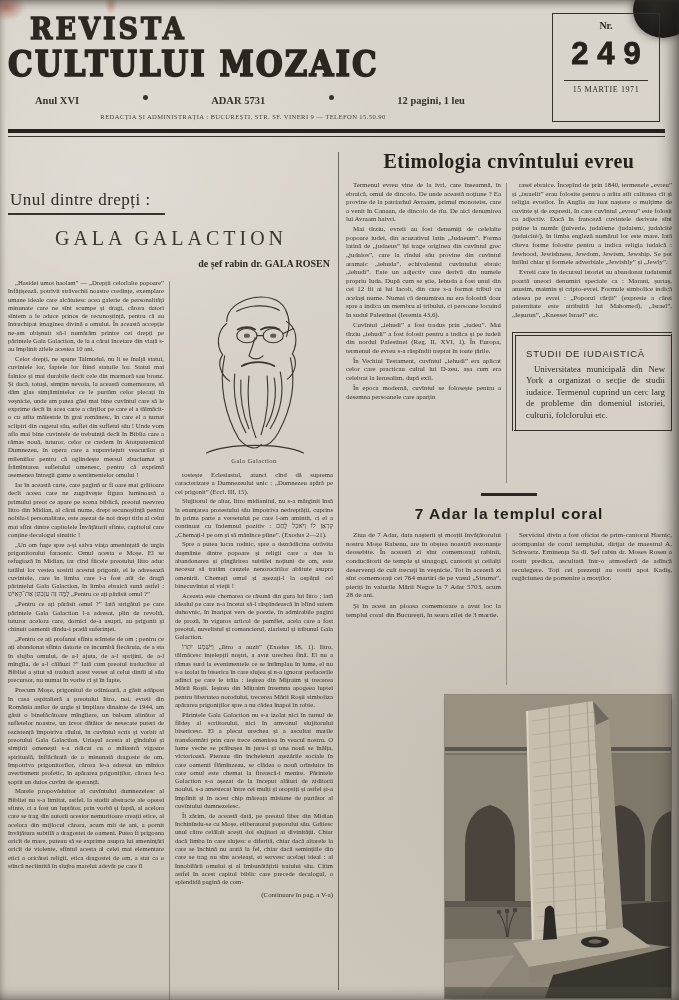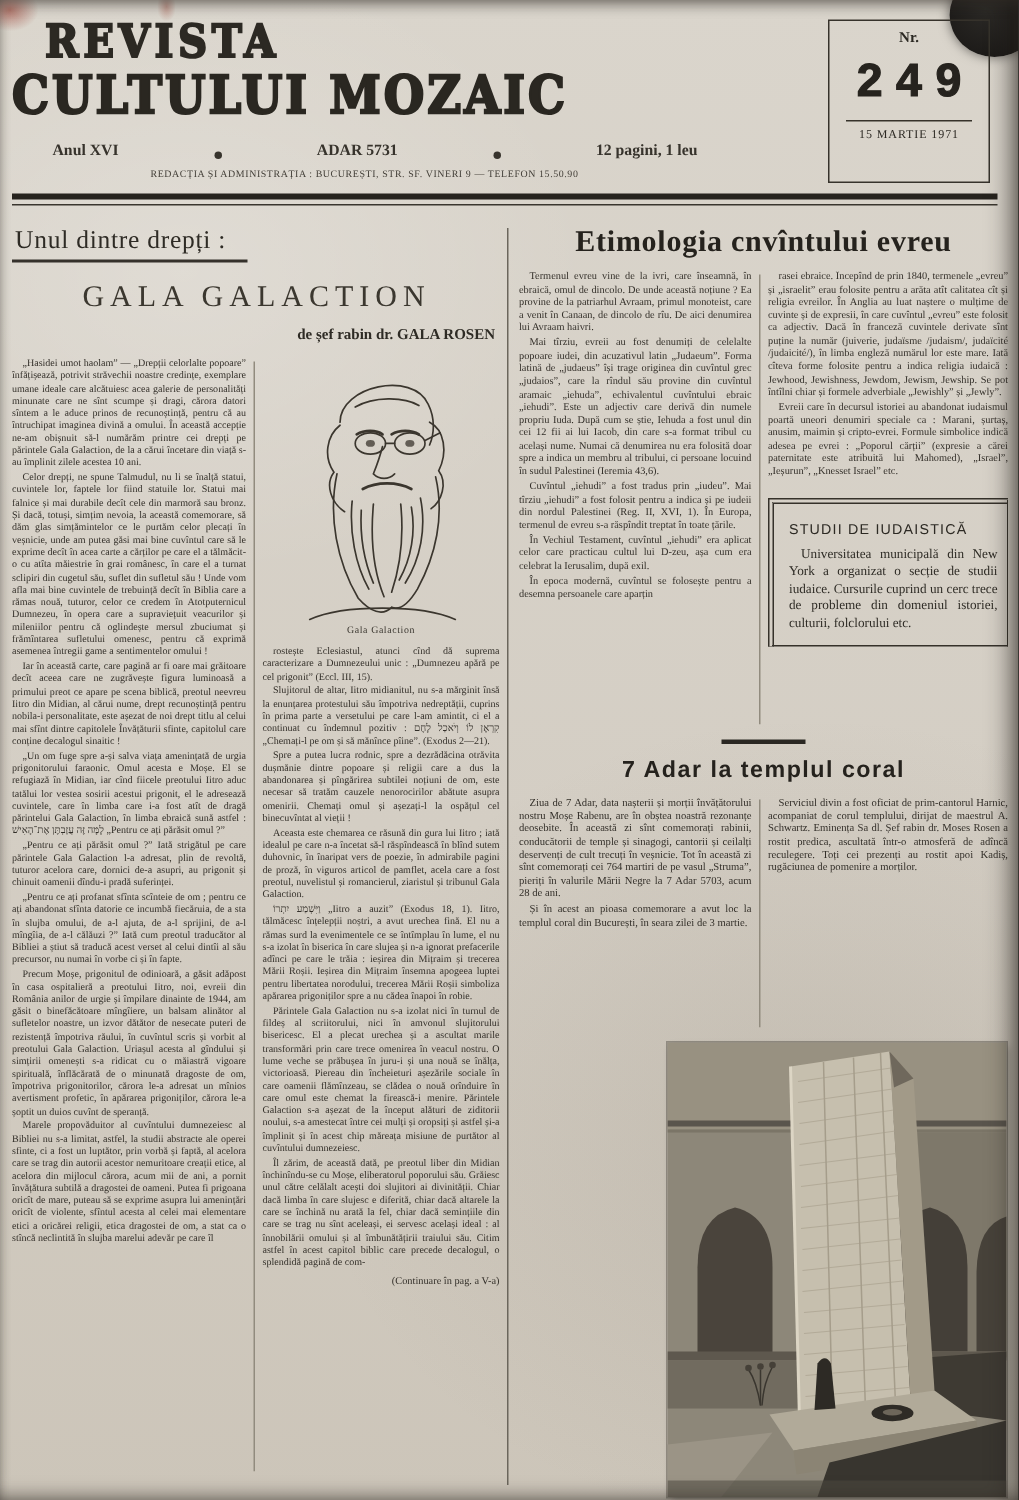--- a/index.html
+++ b/index.html
@@ -34,42 +34,42 @@
 
   
   .mast-title1{position:absolute;left:30px;top:11px;
     font-family:"DejaVu Serif",serif;font-weight:bold;font-size:27px;letter-spacing:3px;
     color:#2c2923;-webkit-text-stroke:1.3px #2c2923;
     transform:scaleY(1.12);transform-origin:left top;white-space:nowrap;}
   .mast-title2{position:absolute;left:8px;top:44px;
     font-family:"DejaVu Serif",serif;font-weight:bold;font-size:31px;letter-spacing:2px;
     color:#2a2721;-webkit-text-stroke:1.5px #2a2721;
     transform:scaleY(1.12);transform-origin:left top;white-space:nowrap;}
-  .info-line{position:absolute;left:35px;top:95px;width:430px;display:flex;align-items:flex-end;
+  .info-line{position:absolute;left:35px;top:95px;width:430px;display:flex;align-items:flex-start;
     justify-content:space-between;font-weight:bold;font-size:10.5px;color:#37332c;}
   .bullet{width:5px;height:5px;border-radius:50%;background:#37332c;}
   .address-line{position:absolute;left:8px;top:113px;width:470px;text-align:center;
     font-size:6.6px;letter-spacing:.4px;color:#45413a;}
   .rule-thick{position:absolute;left:8px;top:129px;width:657px;height:4px;background:#26231e;}
   .rule-thin{position:absolute;left:8px;top:136px;width:657px;height:1px;background:#3a362f;}
   .issue-box{position:absolute;left:552px;top:13px;width:106px;height:101px;
     border:1.5px solid #36322b;padding-top:6px;text-align:center;color:#2b2822;}
   .issue-label{font-weight:bold;font-size:10px;}
   .issue-number{font-family:"Liberation Sans",sans-serif;font-weight:bold;font-size:31px;
     letter-spacing:9px;padding-left:9px;margin-top:5px;color:#26231e;text-align:center;-webkit-text-stroke:.8px #26231e;}
   .issue-rule{width:84px;height:1px;background:#36322b;margin:8px auto 4px;}
   .issue-date{font-weight:normal;font-size:8px;letter-spacing:.6px;}
 
   
   .main-divider{position:absolute;left:338px;top:152px;width:1px;height:838px;background:#6b665c;}
   .left-col{position:absolute;left:8px;top:150px;width:326px;}
   .right-col{position:absolute;left:346px;top:150px;width:326px;}
 
   .kicker{display:inline-block;font-size:17px;letter-spacing:.5px;color:#2e2b25;
-    border-bottom:2px solid #35312b;padding:0 14px 3px 2px;}
+    border-bottom:2px solid #35312b;padding:0 14px 3px 2px;margin-top:40px;}
   .gala-title{text-align:center;font-size:20px;letter-spacing:4px;margin-top:12px;color:#3b372f;}
   .byline{text-align:right;font-weight:bold;font-size:10px;margin:8px 4px 0 0;color:#2e2b25;}
   .cols{display:flex;margin-top:10px;height:742px;overflow:hidden;}
   .colA{width:156px;} .colB{width:158px;}
   .subrule{width:1px;background:#918b7e;margin:2px 5px 0;}
   p.body{font-size:6.7px;line-height:1.24;text-align:justify;text-indent:7px;margin:0 0 1.5px;
     color:#332f29;hyphens:auto;}
   .portrait-fig{width:132px;margin:2px auto 0;}
   .portrait-caption{text-align:center;font-size:6.6px;letter-spacing:.4px;margin:2px 0 7px;color:#3a362f;}
   .continuation{text-align:right;font-size:6.9px;margin-top:4px;color:#332f29;}
@@ -204,21 +204,21 @@
           <p class="body2">În epoca modernă, cuvîntul se folosește pentru a desemna persoanele care aparțin</p>
         </div>
       <div class="subrule"></div>
       <div class="ecolB">
         <div>
             <p class="body2">rasei ebraice. Începînd de prin 1840, termenele „evreu” și „israelit” erau folosite pentru a arăta atît calitatea cît și religia evreilor. În Anglia au luat naștere o mulțime de cuvinte și de expresii, în care cuvîntul „evreu” este folosit ca adjectiv. Dacă în franceză cuvintele derivate sînt puține la număr (juiverie, judaïsme /judaism/, judaïcité /judaicité/), în limba engleză numărul lor este mare. Iată cîteva forme folosite pentru a indica religia iudaică : Jewhood, Jewishness, Jewdom, Jewism, Jewship. Se pot întîlni chiar și formele adverbiale „Jewishly” și „Jewly”.</p>
             <p class="body2">Evreii care în decursul istoriei au abandonat iudaismul poartă uneori denumiri speciale ca : Marani, șurtaș, anusim, maimin și cripto-evrei. Formule simbolice indică adesea pe evrei : „Poporul cărții” (expresie a cărei paternitate este atribuită lui Mahomed), „Israel”, „Ieșurun”, „Knesset Israel” etc.</p>
           </div>
         <div class="studies-box">
           <div class="studies-title">STUDII DE IUDAISTICĂ</div>
-          <div class="studies-body">Universitatea municipală din New York a organizat o secție de studii iudaice. Cursurile cuprind un cerc trece de probleme din domeniul istoriei, culturii, folclorului etc.</div>
+          <div class="studies-body">Universitatea municipală din New York a organizat o secție de studii iudaice. Termenul cuprind un cerc larg de probleme din domeniul istoriei, culturii, folclorului etc.</div>
         </div>
       </div>
     </div>
 
     <div class="divider-bar"></div>
     <div class="adar-title">7 Adar la templul coral</div>
     <div class="adar-cols">
       <div class="ecolA">
           <p class="body3">Ziua de 7 Adar, data nașterii și morții învățătorului nostru Moșe Rabenu, are în obștea noastră rezonanțe deosebite. În această zi sînt comemorați rabinii, conducătorii de temple și sinagogi, cantorii și ceilalți deservenți de cult trecuți în veșnicie. Tot în această zi sînt comemorați cei 764 martiri de pe vasul „Struma”, pieriți în valurile Mării Negre la 7 Adar 5703, acum 28 de ani.</p>
           <p class="body3">Și în acest an pioasa comemorare a avut loc la templul coral din București, în seara zilei de 3 martie.</p>

